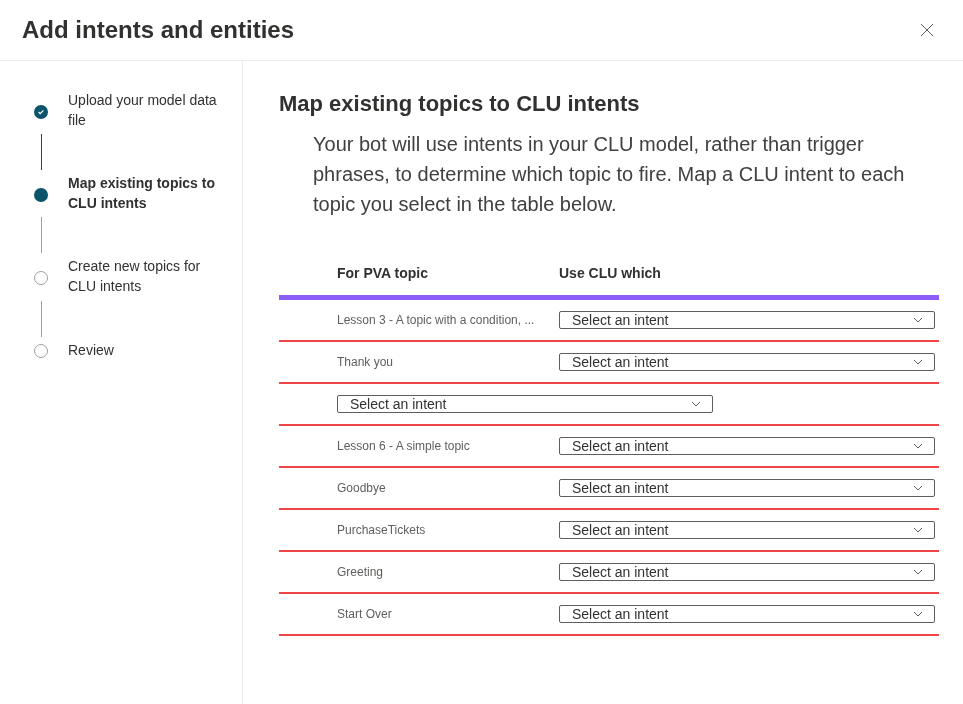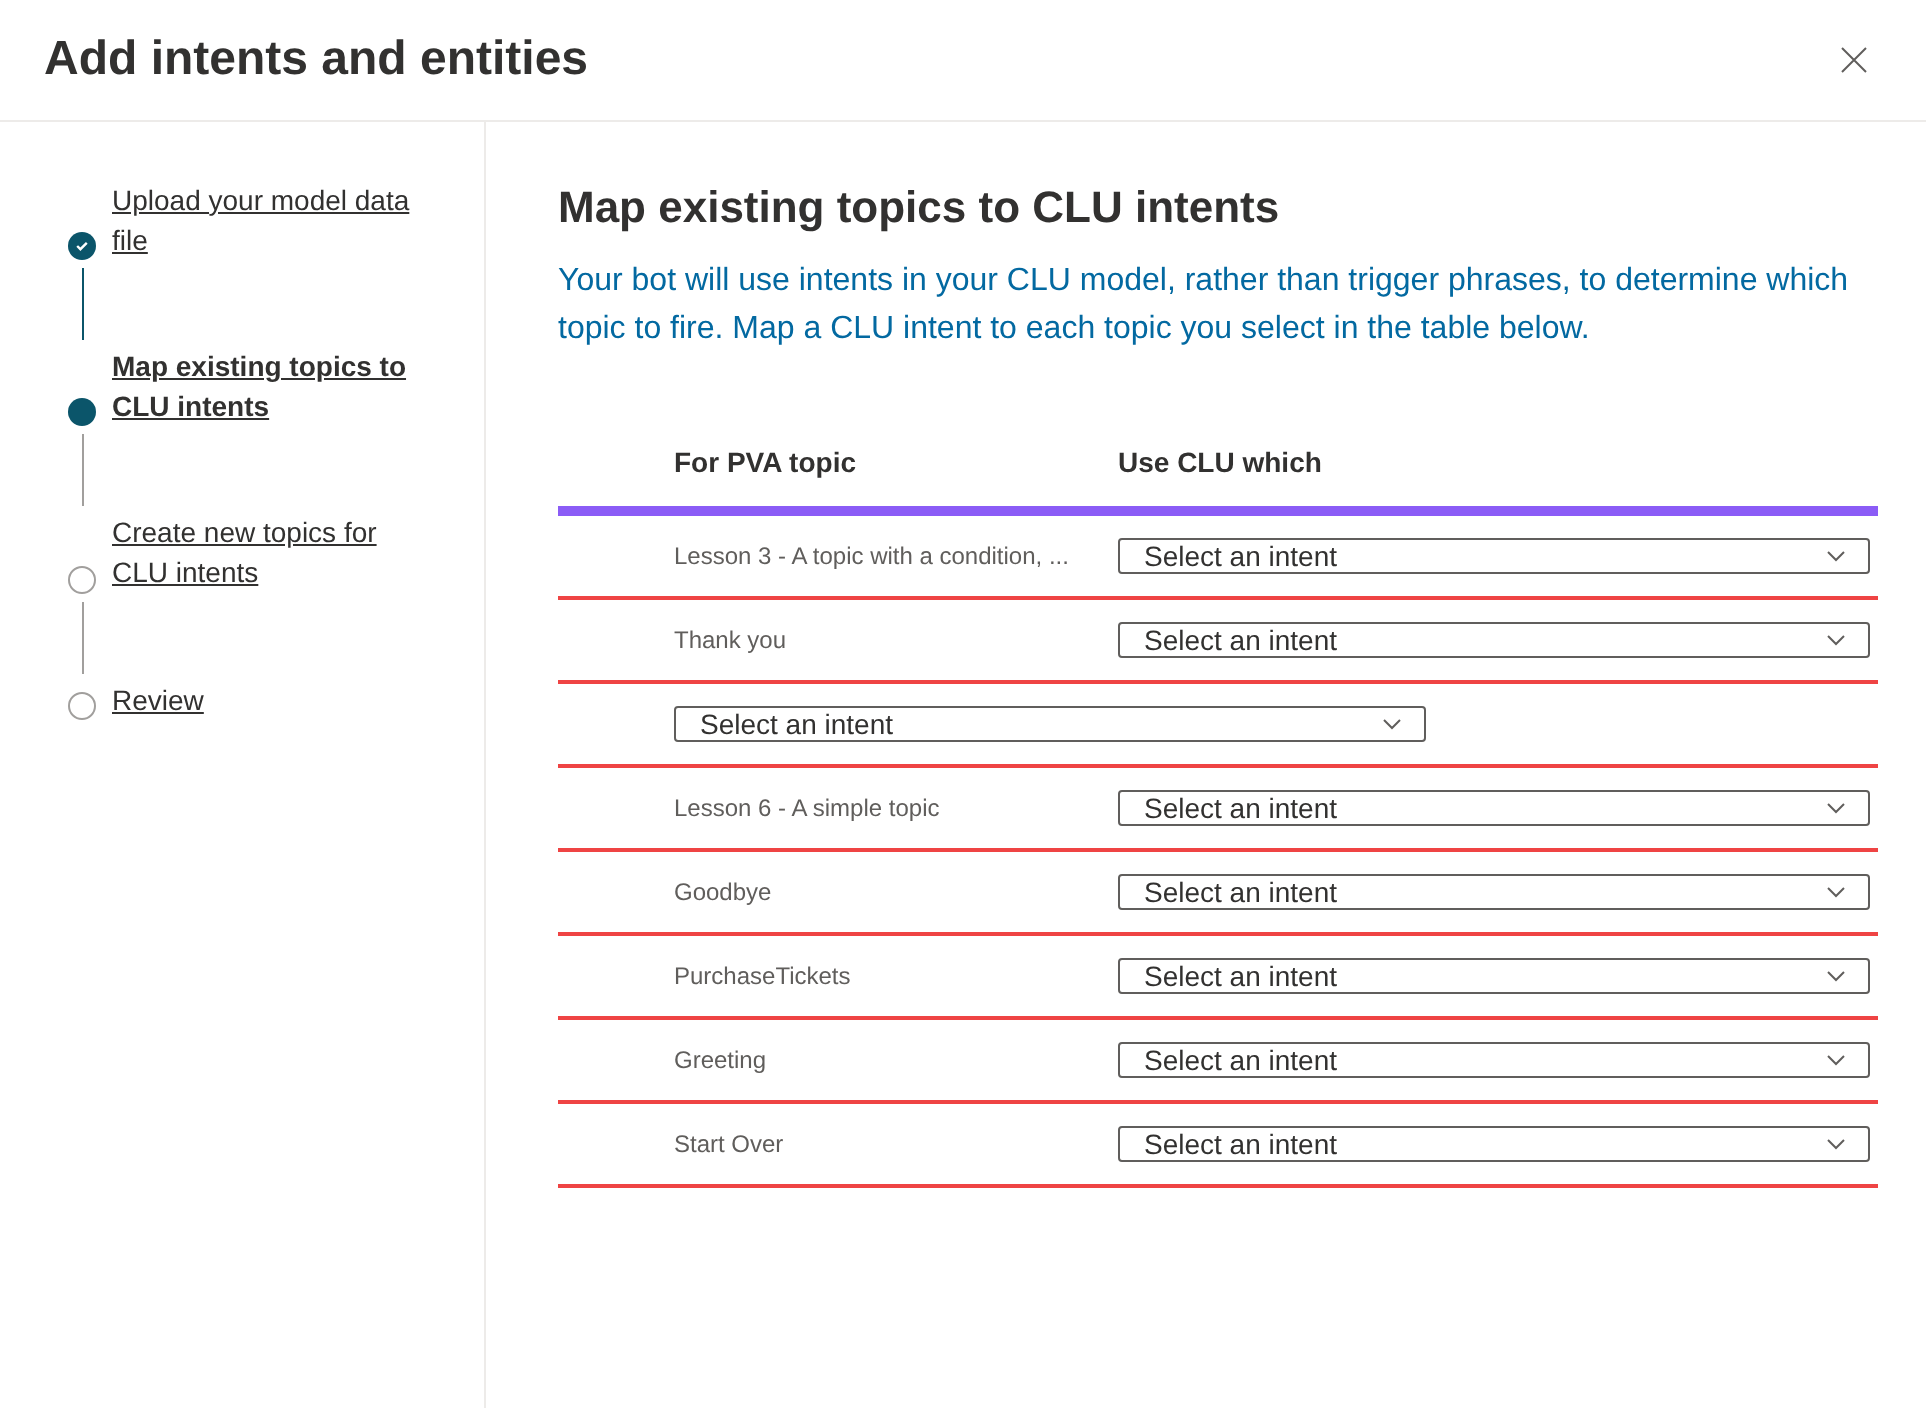--- a/index.html
+++ b/index.html
@@ -47,24 +47,23 @@
       display: flex;
       height: calc(100% - 58px);
     }
     .sidebar {
       width: 243px;
       border-right: 1px solid #edebe9;
       padding: 30px 20px 20px 34px;
     }
     .step {
       display: flex;
-      align-items: flex-end;
-      gap: 8px;
+      align-items: center;
+      gap: 20px;
       margin-bottom: 2px;
-      text-decoration: underline;
     }
     .step-marker {
       width: 14px;
       height: 14px;
       border-radius: 50%;
       flex-shrink: 0;
       margin-top: 2px;
       display: flex;
       align-items: center;
       justify-content: center;
@@ -110,25 +109,26 @@
       padding: 30px 24px 20px 36px;
       overflow-y: auto;
     }
     .main-title {
       font-size: 22px;
       font-weight: 600;
       color: #323130;
       margin-bottom: 12px;
     }
     .main-desc {
-      font-size: 16px;
-      color: #0369a1;
+      font-size: 20px;
+      color: #404040;
       line-height: 1.5;
       margin-bottom: 46px;
       max-width: 650px;
+      margin-left: 34px;
     }
     .table {
       width: 100%;
     }
     .table-header {
       display: flex;
       padding: 0 0 14px 58px;
       border-bottom: 5px solid #8b5cf6;
     }
     .th-topic {

